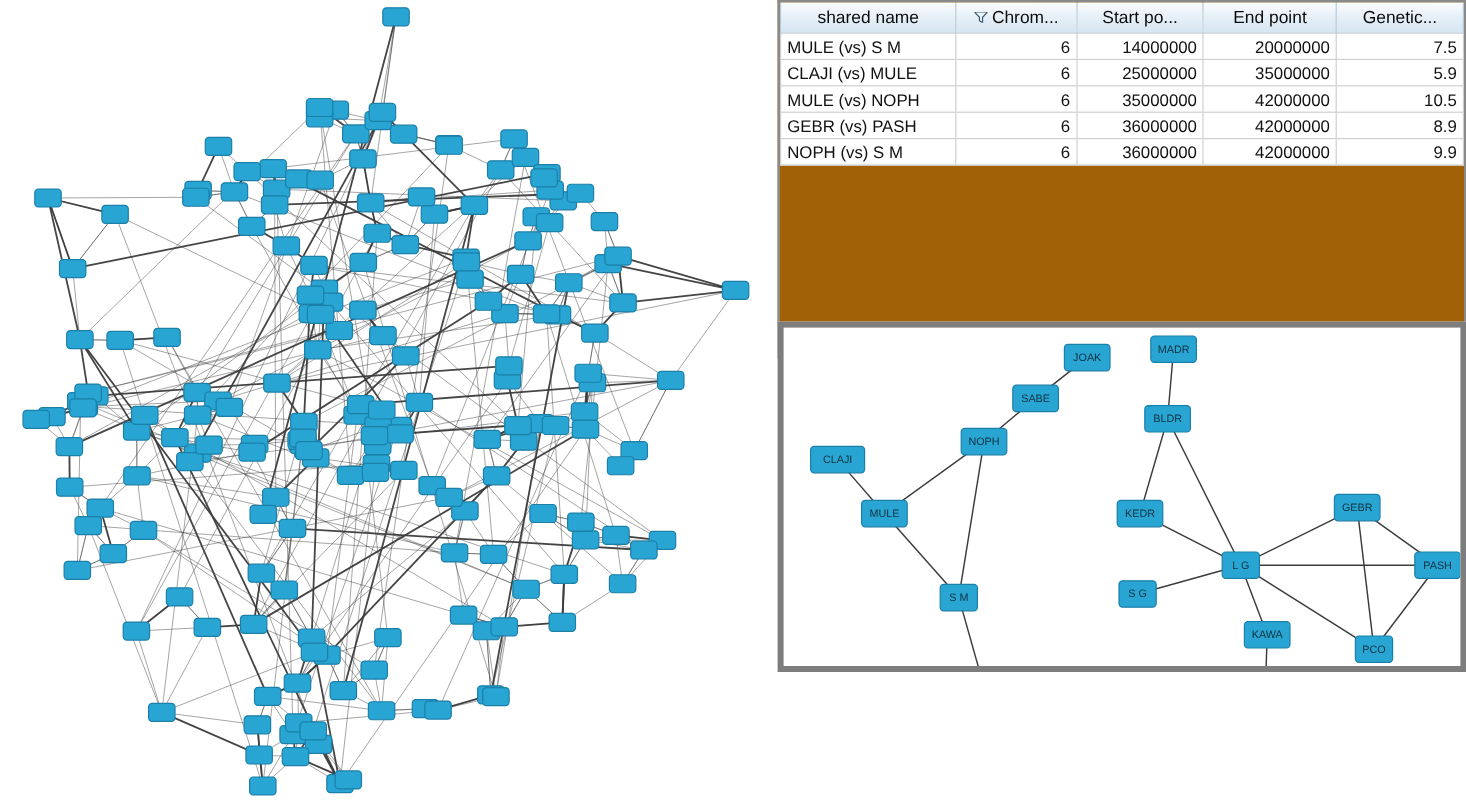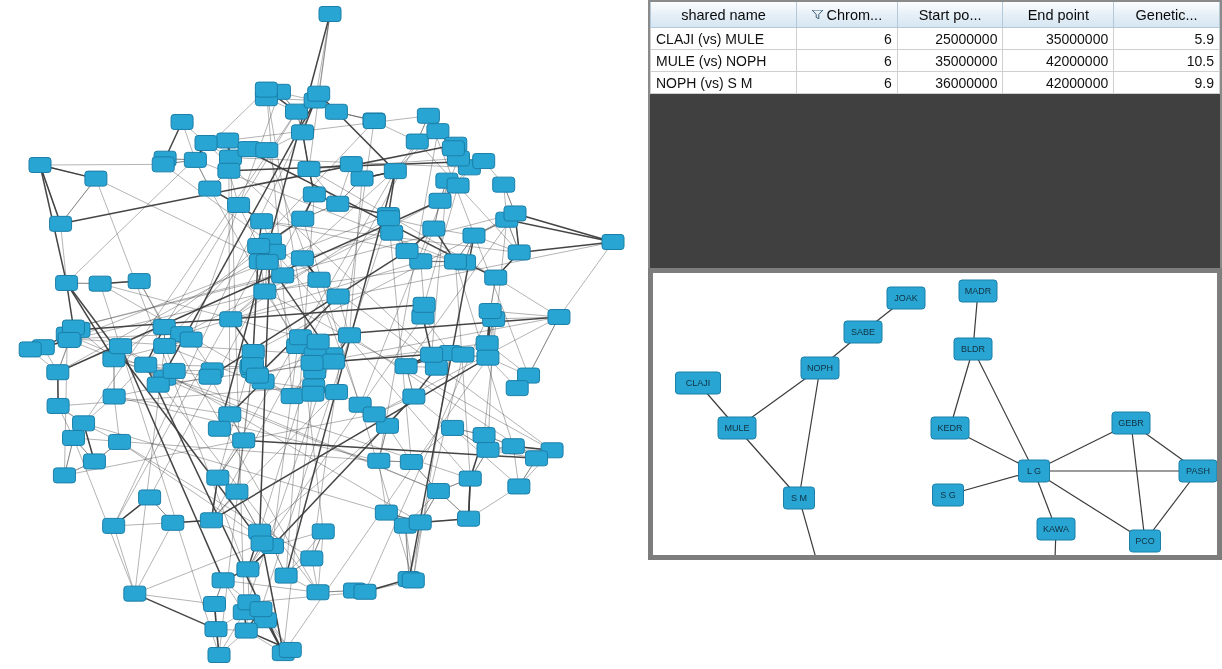--- a/index.html
+++ b/index.html
@@ -28,21 +28,21 @@
   }
   #big-network-svg { display: block; }
 
   
   #table-panel {
     position: absolute;
     left: 648px;
     top: 0;
     width: 574px;
     height: 299px;
-    background: #404040;
+    background: #a16207;
     border-left: 2px solid #8a8a8a;
     border-top: 2px solid #8a8a8a;
     border-right: 2px solid #8a8a8a;
     box-sizing: border-box;
     overflow: hidden;
   }
   table.data-table {
     border-collapse: collapse;
     width: 100%;
     font-size: 14px;
@@ -1435,32 +1435,46 @@
           </th>
           <th>
             <span class="hdr-inner">
               <span>Genetic...</span>
             </span>
           </th>
         </tr>
       </thead>
       <tbody id="table-body">
           <tr>
+            <td class="col-name">MULE (vs) S M</td>
+            <td class="col-num">6</td>
+            <td class="col-num">14000000</td>
+            <td class="col-num">20000000</td>
+            <td class="col-num">7.5</td>
+          </tr>
+          <tr>
             <td class="col-name">CLAJI (vs) MULE</td>
             <td class="col-num">6</td>
             <td class="col-num">25000000</td>
             <td class="col-num">35000000</td>
             <td class="col-num">5.9</td>
           </tr>
           <tr>
             <td class="col-name">MULE (vs) NOPH</td>
             <td class="col-num">6</td>
             <td class="col-num">35000000</td>
             <td class="col-num">42000000</td>
             <td class="col-num">10.5</td>
+          </tr>
+          <tr>
+            <td class="col-name">GEBR (vs) PASH</td>
+            <td class="col-num">6</td>
+            <td class="col-num">36000000</td>
+            <td class="col-num">42000000</td>
+            <td class="col-num">8.9</td>
           </tr>
           <tr>
             <td class="col-name">NOPH (vs) S M</td>
             <td class="col-num">6</td>
             <td class="col-num">36000000</td>
             <td class="col-num">42000000</td>
             <td class="col-num">9.9</td>
           </tr>
         </tbody>
     </table>

